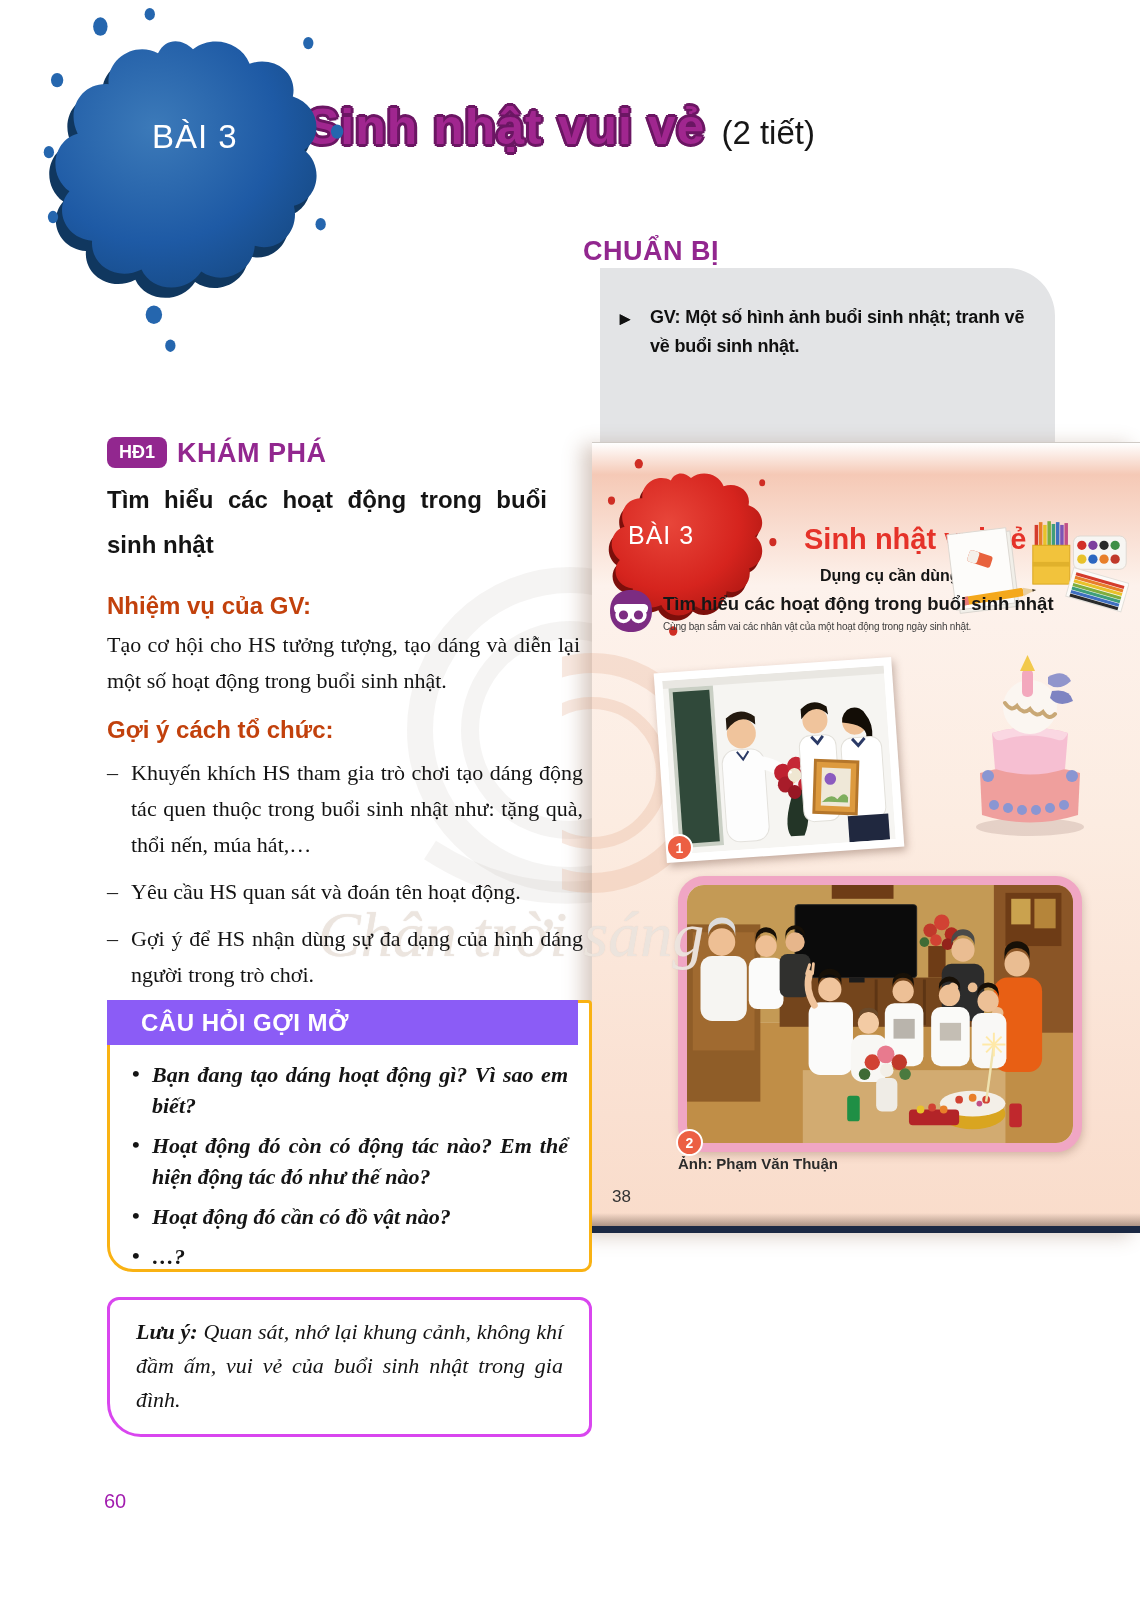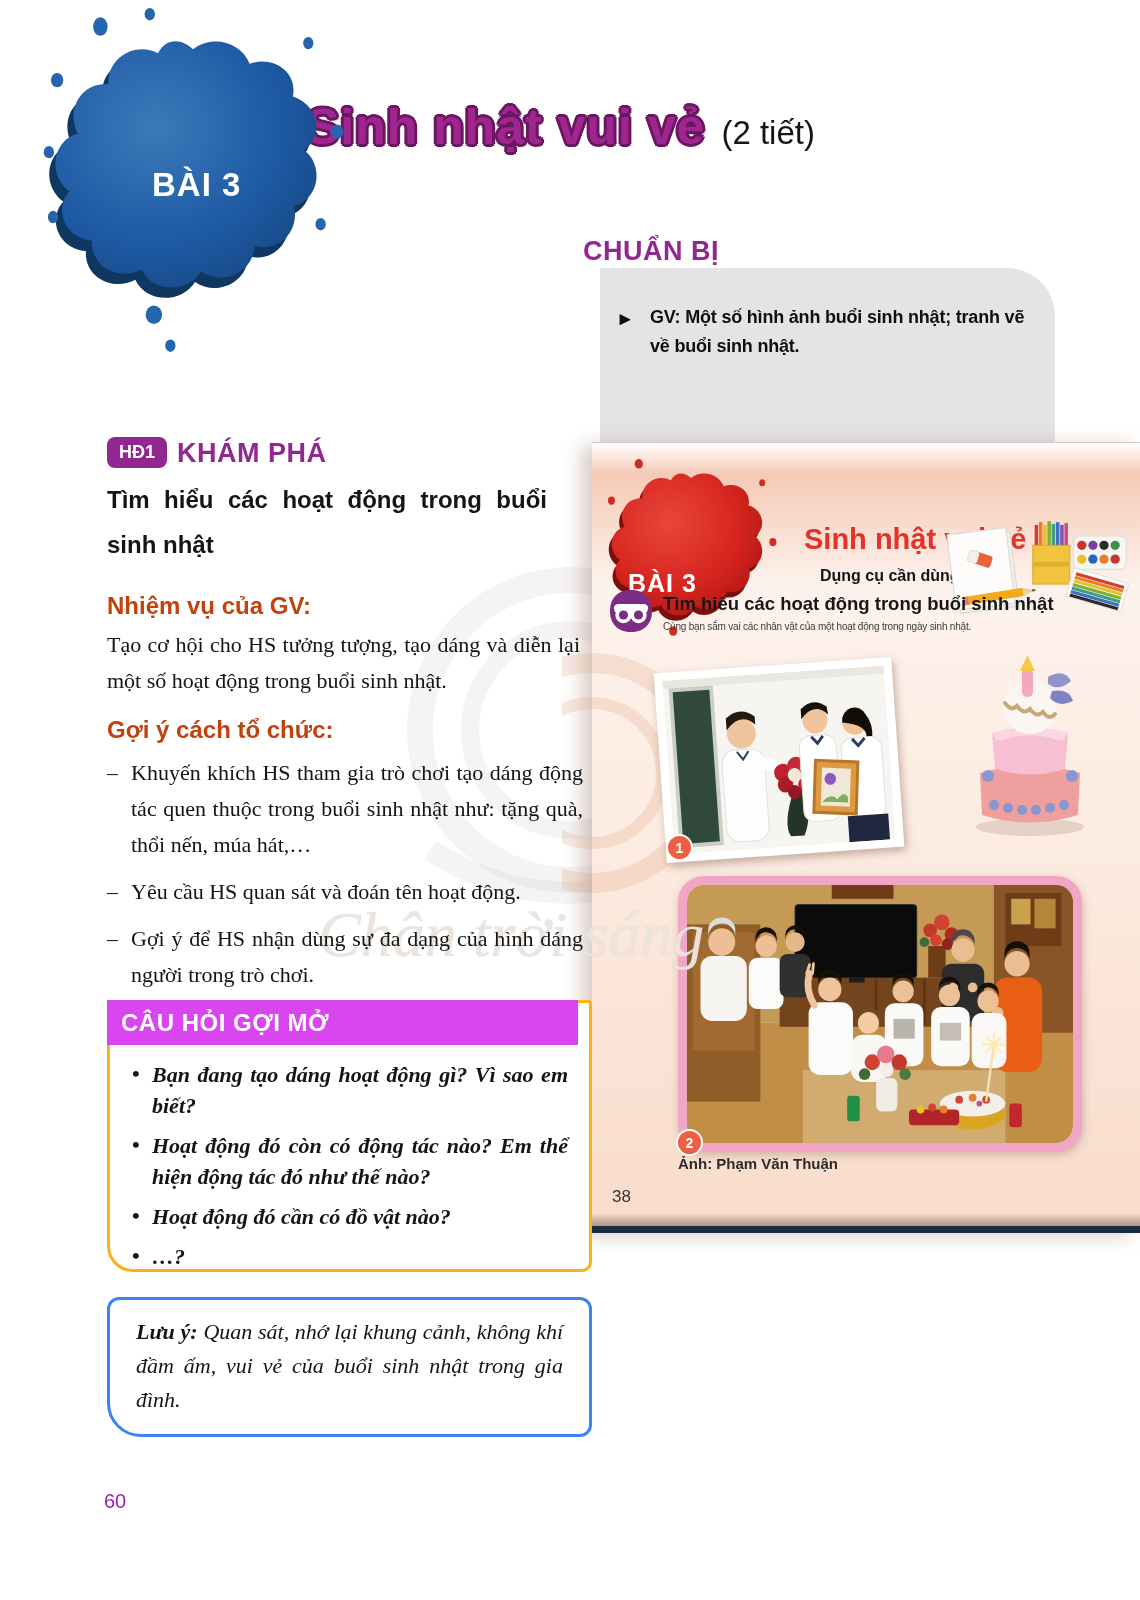--- a/index.html
+++ b/index.html
@@ -1,21 +1,21 @@
 <!DOCTYPE html>
 <html><head>
 <meta charset="utf-8">
 <style>
   html,body{margin:0;padding:0;background:#ffffff;}
   #canvas{position:relative;width:1140px;height:1600px;background:#ffffff;overflow:hidden;
           font-family:"Liberation Sans",sans-serif;}
   .abs{position:absolute;}
 
   
-  .splat-badge-text{position:absolute;color:#ffffff;font-weight:bold;letter-spacing:1px;margin-top:48px;}
+  .splat-badge-text{position:absolute;color:#ffffff;font-weight:normal;letter-spacing:1px;}
   .title-row{position:absolute;left:306px;top:98px;display:flex;align-items:baseline;gap:16px;}
   .lesson-title{font-size:50px;font-weight:900;color:#a0268f;letter-spacing:1px;
     text-shadow:3px 0 0 #6b1663,-3px 0 0 #6b1663,0 3px 0 #6b1663,0 -3px 0 #6b1663,
                 2px 2px 0 #6b1663,-2px 2px 0 #6b1663,2px -2px 0 #6b1663,-2px -2px 0 #6b1663;}
   .title-duration{font-size:33px;color:#161616;font-weight:500;}
 
   
   .chuanbi-heading{position:absolute;left:583px;top:236px;font-size:27px;font-weight:bold;color:#92278f;letter-spacing:.5px;}
   .chuanbi-box{position:absolute;left:600px;top:268px;width:455px;height:176px;background:#e3e4e6;
     border-radius:0 48px 0 0;z-index:1;padding:26px 23px 0 20px;box-sizing:border-box;}
@@ -32,31 +32,31 @@
   .h-label{position:absolute;left:107px;font-size:24px;font-weight:bold;color:#c2410c;z-index:4;}
   .serif{font-family:"Liberation Serif",serif;font-size:22px;color:#141414;text-align:justify;line-height:36px;}
   .task-text{position:absolute;left:107px;top:627px;width:473px;z-index:4;}
   .dash-list{position:absolute;left:107px;top:755px;width:476px;z-index:4;}
   .dash-item{position:relative;padding-left:24px;margin-bottom:11px;}
   .dash-item .dash{position:absolute;left:0;top:0;}
 
   
   .qbox{position:absolute;left:107px;top:1000px;width:485px;height:272px;box-sizing:border-box;
     border:3px solid #f9b213;border-radius:4px 4px 10px 26px;background:#fff;z-index:4;}
-  .qbox-header{position:absolute;left:-3px;top:-3px;width:471px;height:45px;background:#d946ef;
-    display:flex;align-items:center;padding-left:14px;box-sizing:border-box;}
+  .qbox-header{position:absolute;left:-3px;top:-3px;width:471px;height:45px;background:#8b5cf6;
+    display:flex;align-items:center;padding-left:34px;box-sizing:border-box;}
   .qbox-header span{color:#fff;font-weight:bold;font-size:24px;letter-spacing:.5px;}
   .q-list{position:absolute;left:20px;top:56px;width:438px;}
   .q-item{position:relative;padding-left:22px;margin-bottom:9px;font-family:"Liberation Serif",serif;
     font-style:italic;font-weight:bold;font-size:22px;line-height:31px;color:#141414;text-align:justify;}
   .q-item .bul{position:absolute;left:2px;top:-1px;font-style:normal;}
 
   
   .notebox{position:absolute;left:107px;top:1297px;width:485px;height:140px;box-sizing:border-box;
-    border:3px solid #3b82f6;border-radius:12px 12px 12px 34px;background:#fff;z-index:4;
+    border:3px solid #d946ef;border-radius:12px 12px 12px 34px;background:#fff;z-index:4;
     padding:15px 26px 0 26px;}
   .note-text{font-family:"Liberation Serif",serif;font-style:italic;font-size:22px;line-height:34px;
     color:#141414;text-align:justify;}
   .note-text .note-label{font-weight:bold;}
 
   
   .student-page{position:absolute;left:592px;top:442px;width:548px;height:790px;z-index:2;
     background:linear-gradient(180deg,#ffffff 0%,#f5c9b6 4%,#fdf2ec 18%,#fcece1 48%,#fae0d1 85%,#f9dcca 100%);
     border-top:1px solid #cfcac5;box-shadow:-10px 3px 18px rgba(130,85,60,.30);}
   .sp-title{position:absolute;left:212px;top:80px;font-size:29px;font-weight:bold;color:#e53229;}

